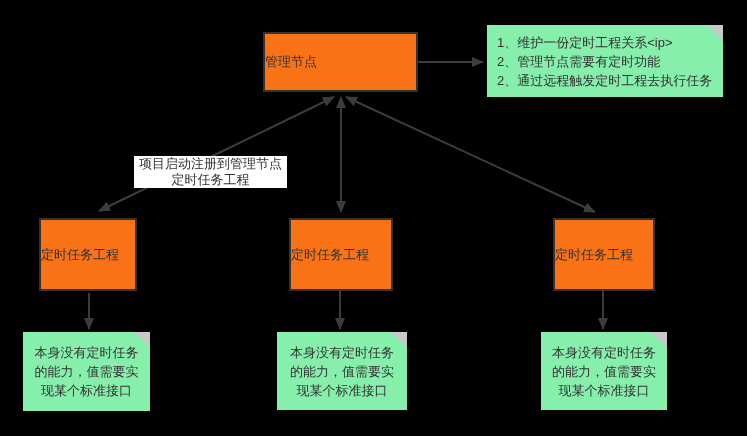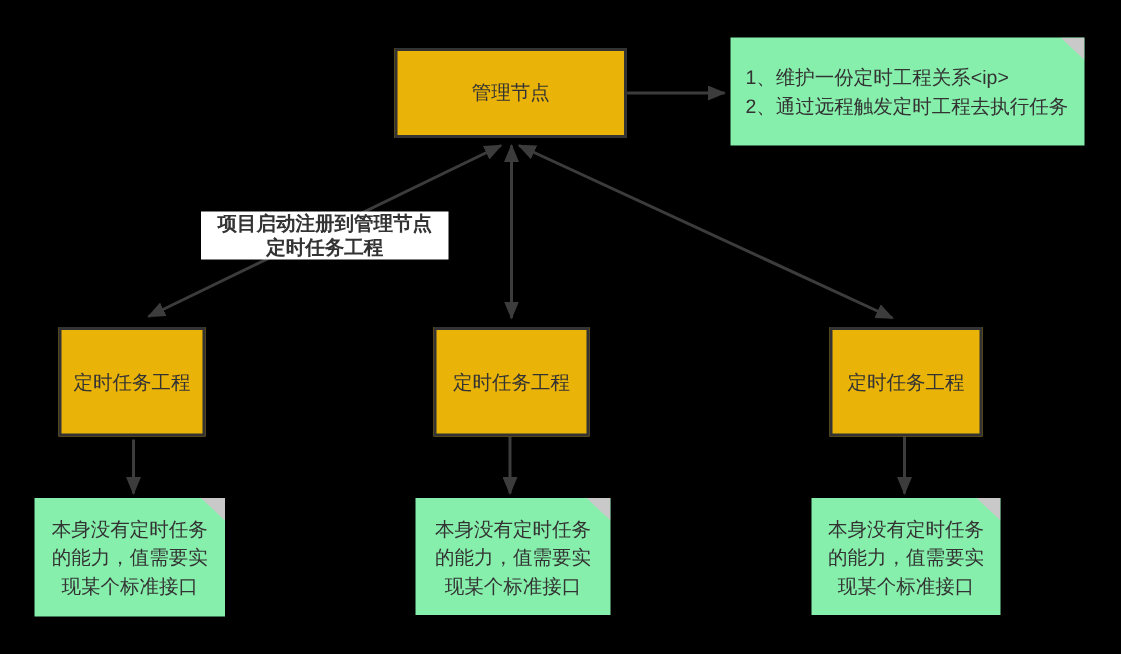--- a/index.html
+++ b/index.html
@@ -7,27 +7,26 @@
     position: relative;
     width: 747px;
     height: 436px;
     background: #000000;
     overflow: hidden;
     font-family: "Liberation Sans", sans-serif;
   }
   .edges { position: absolute; left: 0; top: 0; }
   .node {
     position: absolute;
-    background: #eab308;
+    background: #f97316;
     border: 2px solid #333333;
     color: #333333;
     font-size: 13px;
     display: flex;
     align-items: center;
-    justify-content: center;
     box-sizing: border-box;
   }
   .note {
     position: absolute;
     background: #86efac;
     color: #333333;
     font-size: 13px;
     line-height: 19px;
     box-sizing: border-box;
     display: flex;
@@ -77,24 +76,25 @@
     <line x1="603" y1="291" x2="603" y2="329" stroke="#3c3c3c" stroke-width="2" marker-end="url(#arrow)"></line>
   </svg>
 
   <div class="node" style="left:263px; top:32px; width:155px; height:60px;">
     <span>管理节点</span>
   </div>
 
   <div class="note note-tr" style="left:487px; top:25px; width:236px; height:72px;">
     <span class="fold"></span>
     <div>1、维护一份定时工程关系&lt;ip&gt;</div>
+    <div>2、管理节点需要有定时功能</div>
     <div>2、通过远程触发定时工程去执行任务</div>
   </div>
 
-  <div class="edge-label" style="left:134px; top:141px; width:165px; height:32px;font-weight:bold;">
+  <div class="edge-label" style="left:134px; top:156px; width:153px; height:32px;">
     <div>项目启动注册到管理节点</div>
     <div>定时任务工程</div>
   </div>
 
   <div class="node" style="left:39px; top:218px; width:98px; height:73px;">
     <span>定时任务工程</span>
   </div>
   <div class="node" style="left:289px; top:218px; width:104px; height:73px;">
     <span>定时任务工程</span>
   </div>

